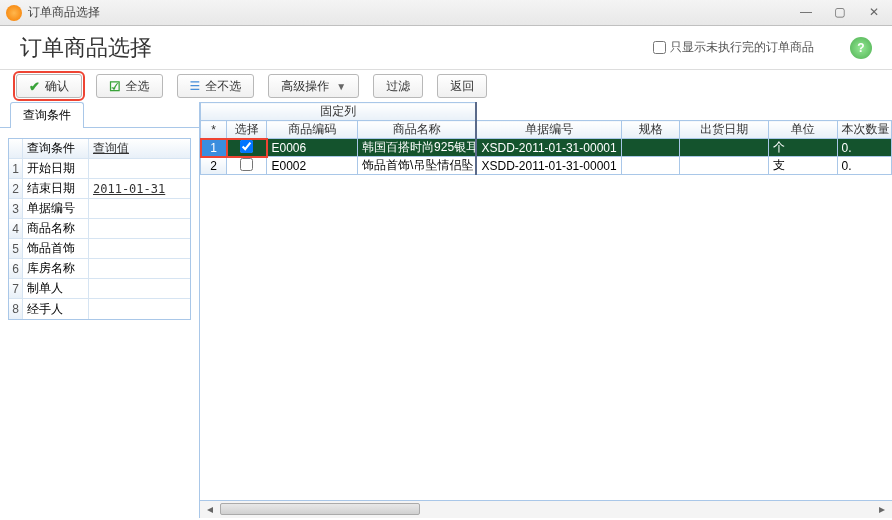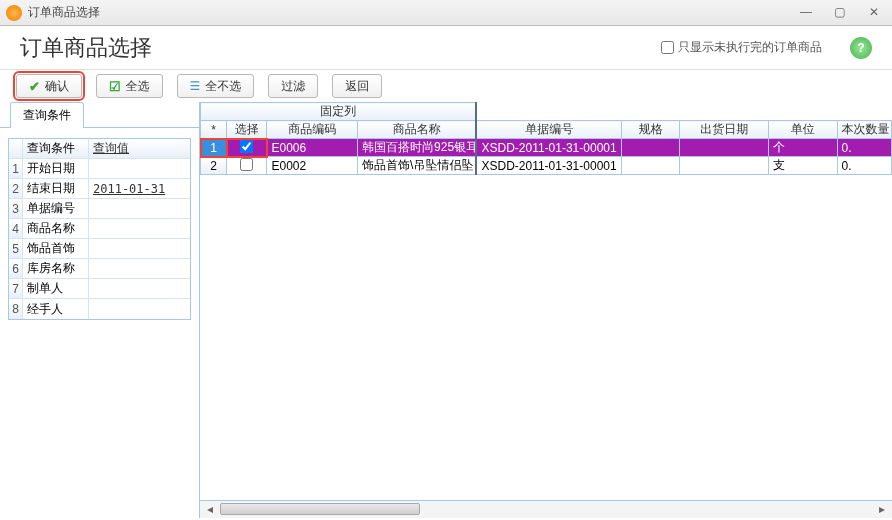--- a/index.html
+++ b/index.html
@@ -6,21 +6,21 @@
     body { width: 892px; height: 520px; background: #fff; overflow: hidden; }
     
     .titlebar { height: 26px; background: linear-gradient(#f4f4f4,#e8e8e8); border-bottom: 1px solid #c0c0c0; display: flex; align-items: center; padding: 0 6px; }
     .titlebar .icon { width: 16px; height: 16px; border-radius: 50%; background: radial-gradient(#ffb74d,#f57c00); margin-right: 6px; }
     .titlebar .title { flex: 1; color: #444; }
     .winbtns { display: flex; gap: 10px; }
     .winbtn { width: 24px; height: 16px; color: #666; text-align: center; line-height: 14px; cursor: pointer; }
     
     .header { height: 44px; display: flex; align-items: center; padding: 0 20px; border-bottom: 1px solid #ddd; }
     .header h1 { font-size: 22px; font-weight: normal; color: #333; flex: 1; }
-    .chk-only { display: flex; align-items: center; margin-right: 28px; color: #555; }
+    .chk-only { display: flex; align-items: center; margin-right: 36px; color: #555; }
     .chk-only input { margin-right: 4px; }
     .help { width: 22px; height: 22px; border-radius: 50%; background: radial-gradient(#95e895,#4caf50); color: #fff; text-align: center; line-height: 22px; font-weight: bold; }
     
     .toolbar { height: 32px; padding: 4px 16px; display: flex; gap: 14px; align-items: center; }
     .btn { height: 24px; padding: 0 12px; display: inline-flex; align-items: center; gap: 5px; background: linear-gradient(#fff,#f0f0f0); border: 1px solid #b8b8b8; border-radius: 3px; cursor: pointer; color: #333; }
     .btn.confirm { outline: 2px solid #e43; outline-offset: 1px; }
     .chk-glyph { color: #3aa33a; font-weight: bold; font-size: 13px; }
     .list-glyph { color: #4a90d9; }
     .arrow-glyph { color: #666; font-size: 10px; margin-left: 2px; }
     
@@ -42,21 +42,21 @@
     .search-wrap { padding: 8px; text-align: right; }
     
     .right { flex: 1; display: flex; flex-direction: column; overflow: hidden; }
     .grid-scroll { flex: 1; overflow: auto; }
     table.grid { border-collapse: collapse; width: 100%; table-layout: fixed; }
     .grid th, .grid td { border: 1px solid #a9c7e8; height: 18px; padding: 0 4px; white-space: nowrap; overflow: hidden; text-align: left; font-weight: normal; }
     .grid thead th { background: linear-gradient(#fff,#e8f0f8); text-align: center; color: #333; }
     .grid .fixed-sep { border-right: 2px solid #5a6a8a; }
     .grid .idx-col { width: 26px; text-align: center; background: linear-gradient(#fff,#e8f0f8); }
     .grid .sel-col { width: 40px; text-align: center; }
-    .grid tr.selected td { background: #a21caf; color: #fff; }
+    .grid tr.selected td { background: #14532d; color: #fff; }
     .grid tr.selected td.idx-col { background: #3a8ede; color: #fff; }
     .highlight-cell { outline: 2px solid #e43; outline-offset: -1px; }
     .right-num { text-align: right; }
     .hscroll { height: 18px; border-top: 1px solid #a9c7e8; background: #f4f4f4; position: relative; }
     .hscroll .thumb { position: absolute; left: 20px; top: 2px; height: 12px; width: 200px; background: linear-gradient(#e8e8e8,#d0d0d0); border: 1px solid #aaa; border-radius: 2px; }
     .hscroll .arr { position: absolute; top: 0; width: 16px; height: 16px; text-align: center; line-height: 16px; color: #666; }
     .hscroll .arr.l { left: 2px; }
     .hscroll .arr.r { right: 2px; }
   </style>
 </head>
@@ -86,20 +86,24 @@
       <span class="chk-glyph">✔</span>
       <span>确认</span>
     </button>
   <button class="btn">
       <span class="chk-glyph">☑</span>
       <span>全选</span>
     </button>
   <button class="btn">
       <span class="list-glyph">☰</span>
       <span>全不选</span>
+    </button>
+  <button class="btn">
+      <span>高级操作</span>
+      <span class="arrow-glyph">▼</span>
     </button>
   <button class="btn">
       <span>过滤</span>
     </button>
   <button class="btn">
       <span>返回</span>
     </button>
 </div>
 
 <div class="body">

